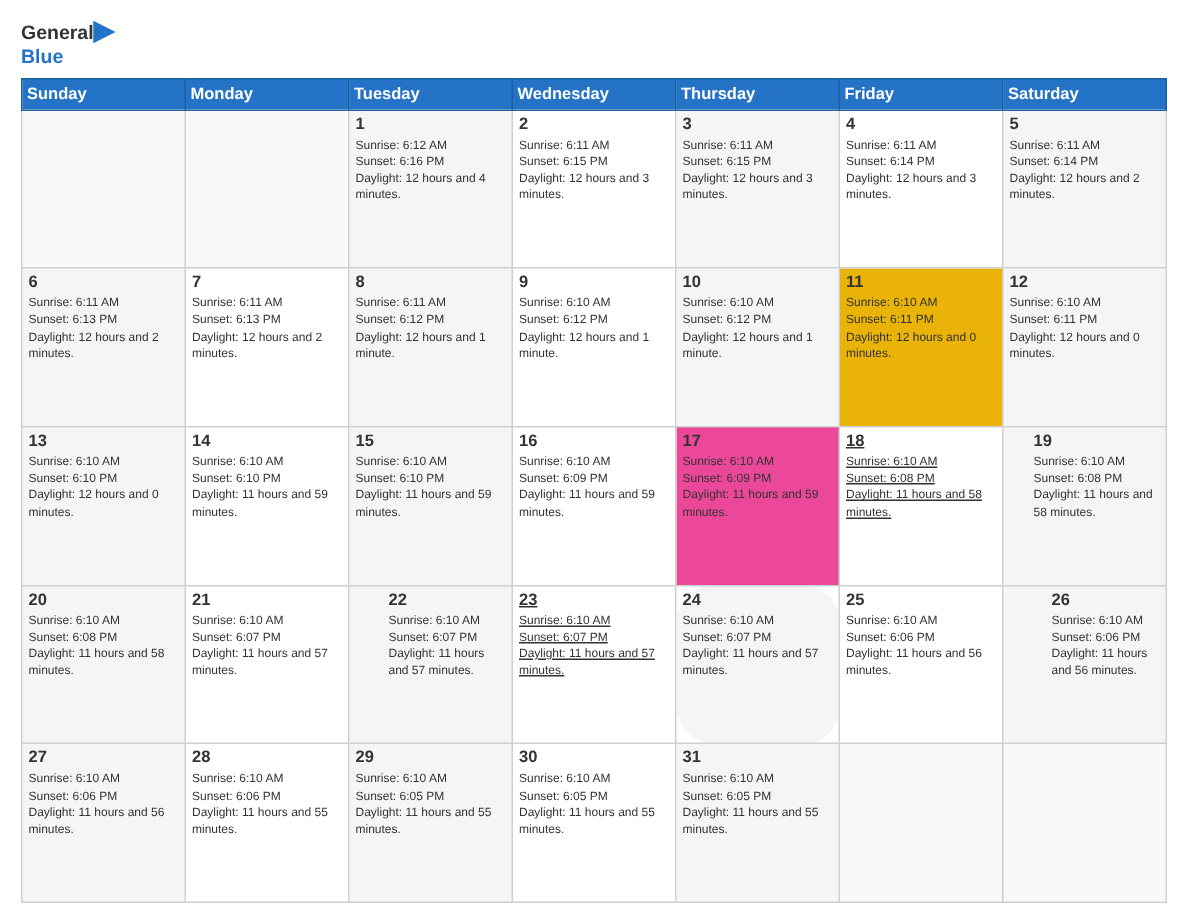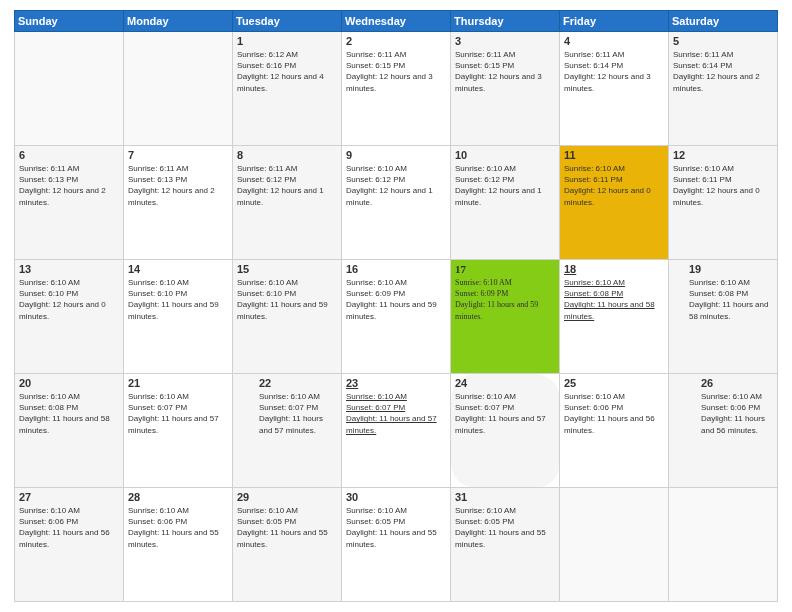--- a/index.html
+++ b/index.html
@@ -84,20 +84,32 @@
     }
     .empty {
       background: #f9f9f9 !important;
     }
     tr:nth-child(even) td { background-color: #fafafa; }
   </style>
 </head>
 <body>
 
 <div class="page">
+  <div class="header">
+    <div class="logo">
+    <div style="line-height:1.15; font-size:13px; font-family:Arial; font-weight:bold;">
+      <span style="color:#333;">General</span><span style="color:#2473c6; font-size:18px;">▶</span><br>
+      <span style="color:#2473c6;">Blue</span>
+    </div>
+  </div>
+    <div class="title-block">
+      <div class="month-title"></div>
+      <div class="location"></div>
+    </div>
+  </div>
 
   <table class="calendar">
     <thead>
       <tr>
       <th>Sunday</th>
           <th>Monday</th>
           <th>Tuesday</th>
           <th>Wednesday</th>
           <th>Thursday</th>
           <th>Friday</th>
@@ -169,21 +181,21 @@
             <div class="day-info">Sunrise: 6:10 AM<br>Sunset: 6:10 PM<br>Daylight: 11 hours and 59 minutes.</div>
           </td>
           <td style="background-color: rgb(245, 245, 245);">
             <span class="day-num">15</span>
             <div class="day-info">Sunrise: 6:10 AM<br>Sunset: 6:10 PM<br>Daylight: 11 hours and 59 minutes.</div>
           </td>
           <td style="background-color: rgb(255, 255, 255);">
             <span class="day-num">16</span>
             <div class="day-info">Sunrise: 6:10 AM<br>Sunset: 6:09 PM<br>Daylight: 11 hours and 59 minutes.</div>
           </td>
-          <td style="background-color: #84cc16; font-family: Liberation Serif, serif;">
+          <td style="background-color: #ec4899;">
             <span class="day-num">17</span>
             <div class="day-info">Sunrise: 6:10 AM<br>Sunset: 6:09 PM<br>Daylight: 11 hours and 59 minutes.</div>
           </td>
           <td style="background-color: rgb(255, 255, 255); text-decoration: underline;">
             <span class="day-num">18</span>
             <div class="day-info">Sunrise: 6:10 AM<br>Sunset: 6:08 PM<br>Daylight: 11 hours and 58 minutes.</div>
           </td>
           <td style="background-color: rgb(245, 245, 245); padding-left: 20px;">
             <span class="day-num">19</span>
             <div class="day-info">Sunrise: 6:10 AM<br>Sunset: 6:08 PM<br>Daylight: 11 hours and 58 minutes.</div>

